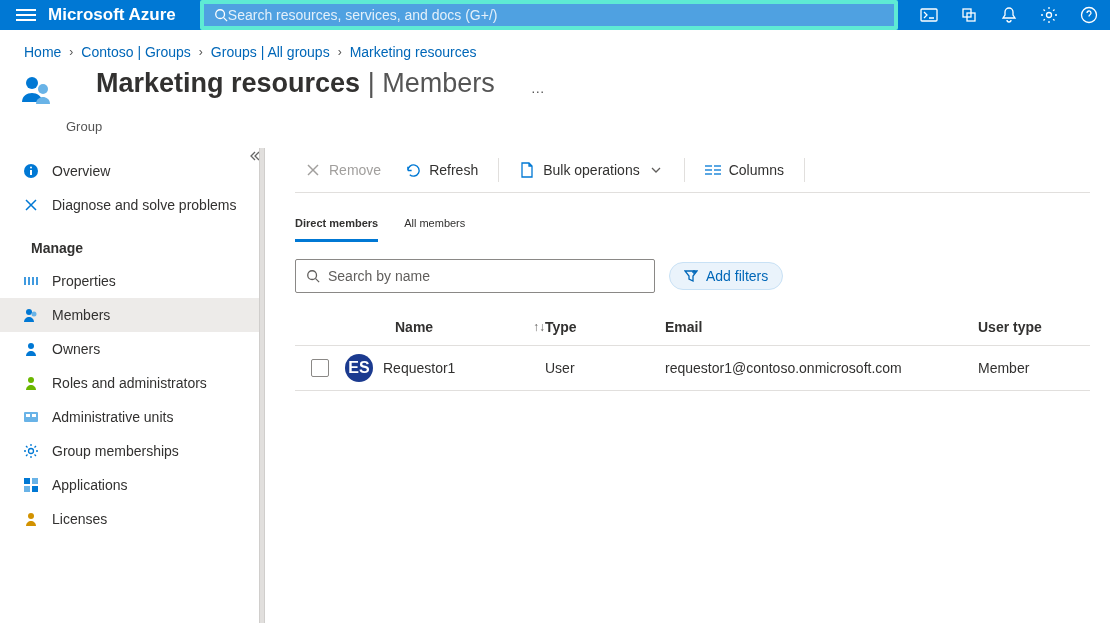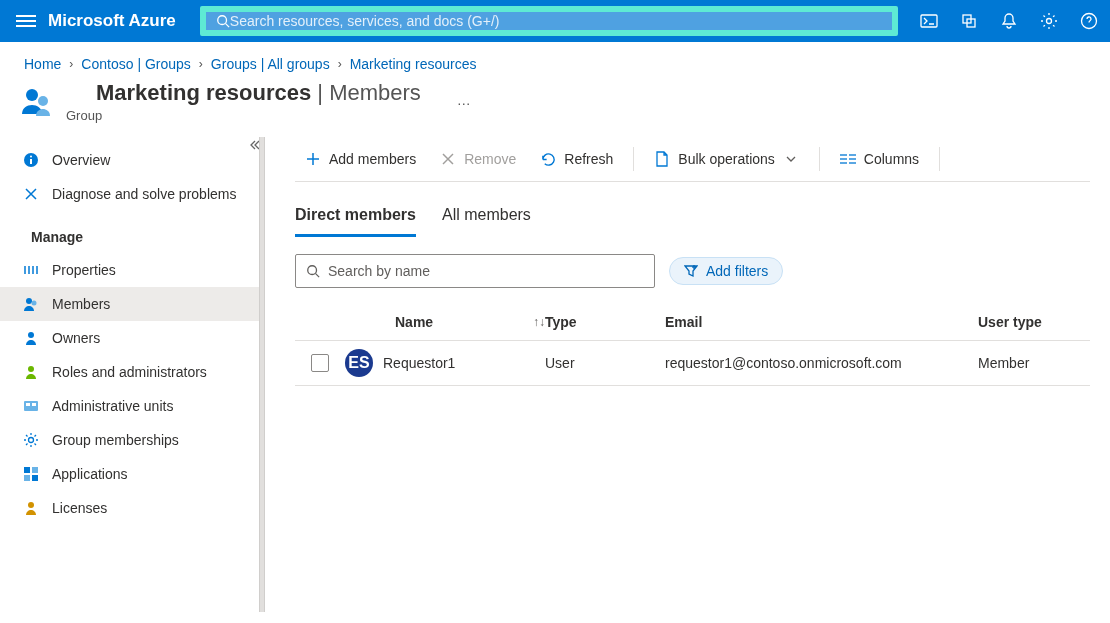--- a/index.html
+++ b/index.html
@@ -1,40 +1,40 @@
 <!DOCTYPE html>
 <html><head>
 <meta charset="utf-8">
 <style>
   * { box-sizing: border-box; margin: 0; padding: 0; font-family: "Segoe UI", Arial, sans-serif; }
   body { width: 1110px; height: 623px; overflow: hidden; background: #fff; color: #323130; font-size: 14px; }
 
   
-  .topbar { background: #0078d4; height: 42px; display: flex; align-items: center; color: #fff; padding: 0 10px; }
+  .topbar { background: #0078d4; height: 30px; display: flex; align-items: center; color: #fff; padding: 0 10px; }
   .hamburger { width: 20px; display:flex; flex-direction:column; gap:3px; cursor:pointer; margin: 0 12px 0 6px;}
   .hamburger span { height:2px; background:#fff; display:block; }
   .brand { font-size: 17px; font-weight:600; margin-right: 24px; white-space:nowrap; }
-  .searchbox { flex:1; height:30px; background:#4fa1e1; border:6px solid #5eead4; border-radius:2px; display:flex; align-items:center; padding:0 10px; margin-right:20px; }
+  .searchbox { flex:1; height:30px; background:#4fa1e1; border:4px solid #5eead4; border-radius:2px; display:flex; align-items:center; padding:0 10px; margin-right:20px; }
   .searchbox input { flex:1; background:transparent; border:none; outline:none; color:#fff; font-size:14px; }
   .searchbox input::placeholder { color:#e3f0fa; }
   .top-icons { display:flex; gap:18px; align-items:center; }
   .top-icons .ticon { width:22px; height:22px; display:flex; align-items:center; justify-content:center; cursor:pointer; color:#fff; }
 
   
   .breadcrumb { padding: 14px 20px 8px 24px; font-size:14px; display:flex; flex-wrap:wrap; align-items:center; gap:8px; }
   .breadcrumb a { color:#0067b8; text-decoration:none; cursor:pointer; }
   .breadcrumb .sep { color:#555; font-size:12px; }
 
   
   .title-row { display:flex; align-items:flex-start; padding: 0 20px 14px 20px; gap:12px; }
   .title-icon { width:34px; height:34px; margin-top:4px; color:#0067b8; }
-  .title-text .main { font-size:22px; font-weight:600; color:#323130; }
+  .title-text .main { font-size:27px; font-weight:600; color:#323130; }
   .title-text .pipe { font-weight:300; color:#555; }
   .title-text .section { font-weight:400; color:#555; }
-  .title-text .sub { font-size:13px; color:#555; margin-top:2px; }
+  .title-text .sub { font-size:13px; color:#555; margin-top:20px; }
   .title-more { color:#555; margin-left:4px; margin-top:12px; cursor:pointer; letter-spacing:1px;}
 
   
   .body { display:flex; height: calc(623px - 42px - 40px - 66px); }
   .sidebar { width:265px; position:relative; padding: 6px 0 0 0; overflow-y:auto; }
   .sidebar .collapse-handle { position:absolute; right:4px; top:2px; width:14px; height:14px; cursor:pointer; color:#666;}
   .side-item { display:flex; align-items:center; gap:12px; padding:8px 10px 8px 22px; font-size:14px; cursor:pointer; color:#323130; }
   .side-item.active { background:#edebe9; font-weight:400; }
   .side-heading { font-weight:600; padding:18px 10px 8px 31px; font-size:14px; }
   .side-ico { width:18px; height:18px; display:flex; align-items:center; justify-content:center; flex-shrink:0;}
@@ -43,21 +43,21 @@
   
   .main { flex:1; padding: 0 20px 0 30px; position:relative; }
   .toolbar { display:flex; align-items:center; gap:4px; padding: 8px 0; border-bottom:1px solid #e1dfdd; }
   .tbtn { display:flex; align-items:center; gap:8px; padding:6px 10px; font-size:14px; color:#323130; cursor:pointer; }
   .tbtn.disabled { color:#a19f9d; cursor:default; }
   .tbtn .ic { width:16px; height:16px; display:flex; align-items:center; justify-content:center; }
   .tbtn.blue .ic { color:#0078d4; }
   .tdiv { width:1px; height:24px; background:#e1dfdd; margin:0 6px; }
 
   .tabs { display:flex; gap:26px; margin-top:18px; border-bottom:1px solid transparent; }
-  .tab { padding:6px 0 10px 0; font-size:16px; cursor:pointer; color:#323130; }
+  .tab { padding:6px 0 10px 0; font-size:11px; cursor:pointer; color:#323130; }
   .tab.active { font-weight:600; border-bottom:3px solid #0078d4; }
 
   .filter-row { display:flex; align-items:center; gap:14px; margin-top:16px; }
   .name-search { flex:0 0 360px; height:34px; border:1px solid #8a8886; display:flex; align-items:center; padding:16px 10px; border-radius:2px;}
   .name-search input { flex:1; border:none; outline:none; font-size:14px; }
   .name-search input::placeholder { color:#605e5c; }
   .add-filters { display:flex; align-items:center; gap:8px; background:#eaf3fb; border:1px solid #c8e1f5; border-radius:16px; padding:5px 14px; cursor:pointer; color:#0067b8; font-size:14px;}
 
   
   .table { margin-top:16px; }
@@ -266,29 +266,20 @@
           </svg>
       </span>
       <span>Licenses</span>
     </div>
 
     <div class="side-divider-col"></div>
   </div>
 
   <div class="main">
     <div class="toolbar">
-      <div class="tbtn blue">
-        <span class="ic">
-          <svg width="14" height="14" viewBox="0 0 14 14" stroke="#0078d4" stroke-width="1.5">
-              <line x1="7" y1="1" x2="7" y2="13"></line>
-              <line x1="1" y1="7" x2="13" y2="7"></line>
-            </svg>
-        </span>
-        <span>Add members</span>
-      </div>
       <div class="tbtn disabled">
         <span class="ic">
           <svg width="14" height="14" viewBox="0 0 14 14" stroke="#a19f9d" stroke-width="1.5">
               <line x1="2" y1="2" x2="12" y2="12"></line>
               <line x1="12" y1="2" x2="2" y2="12"></line>
             </svg>
         </span>
         <span>Remove</span>
       </div>
       <div class="tbtn blue">

